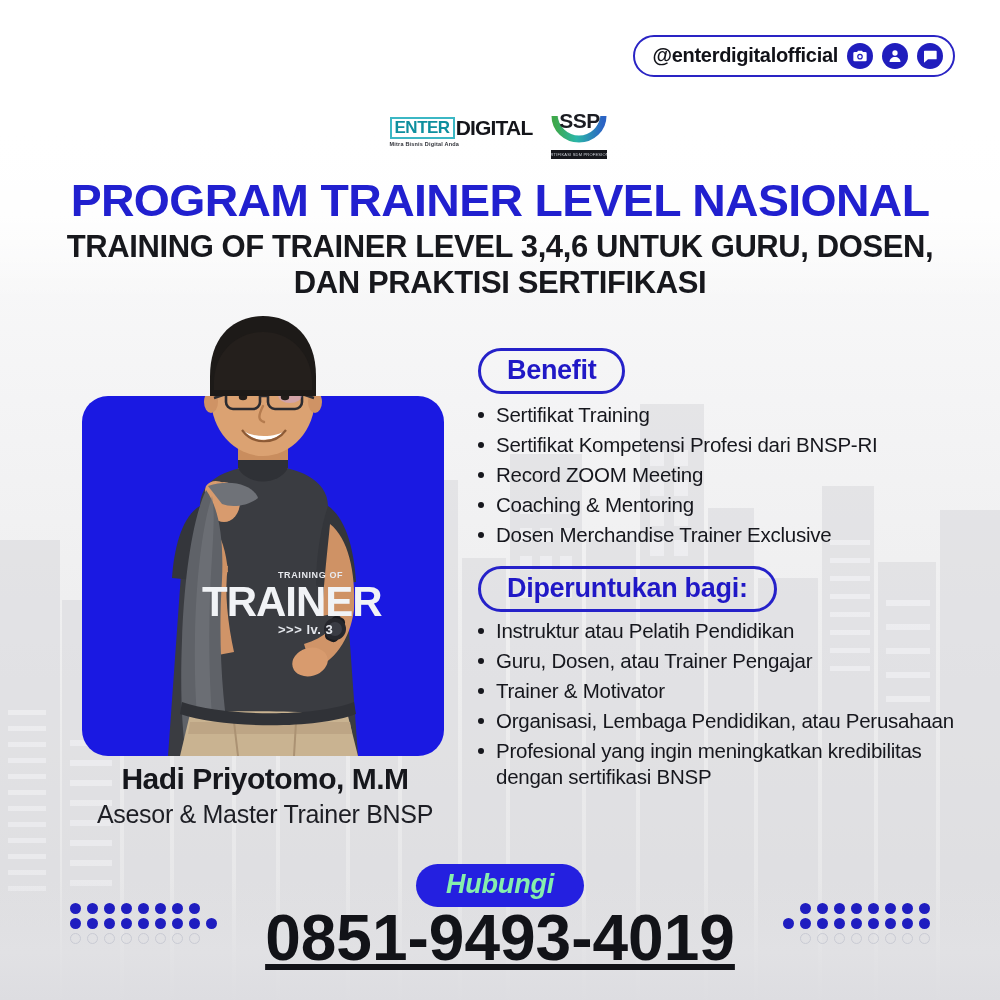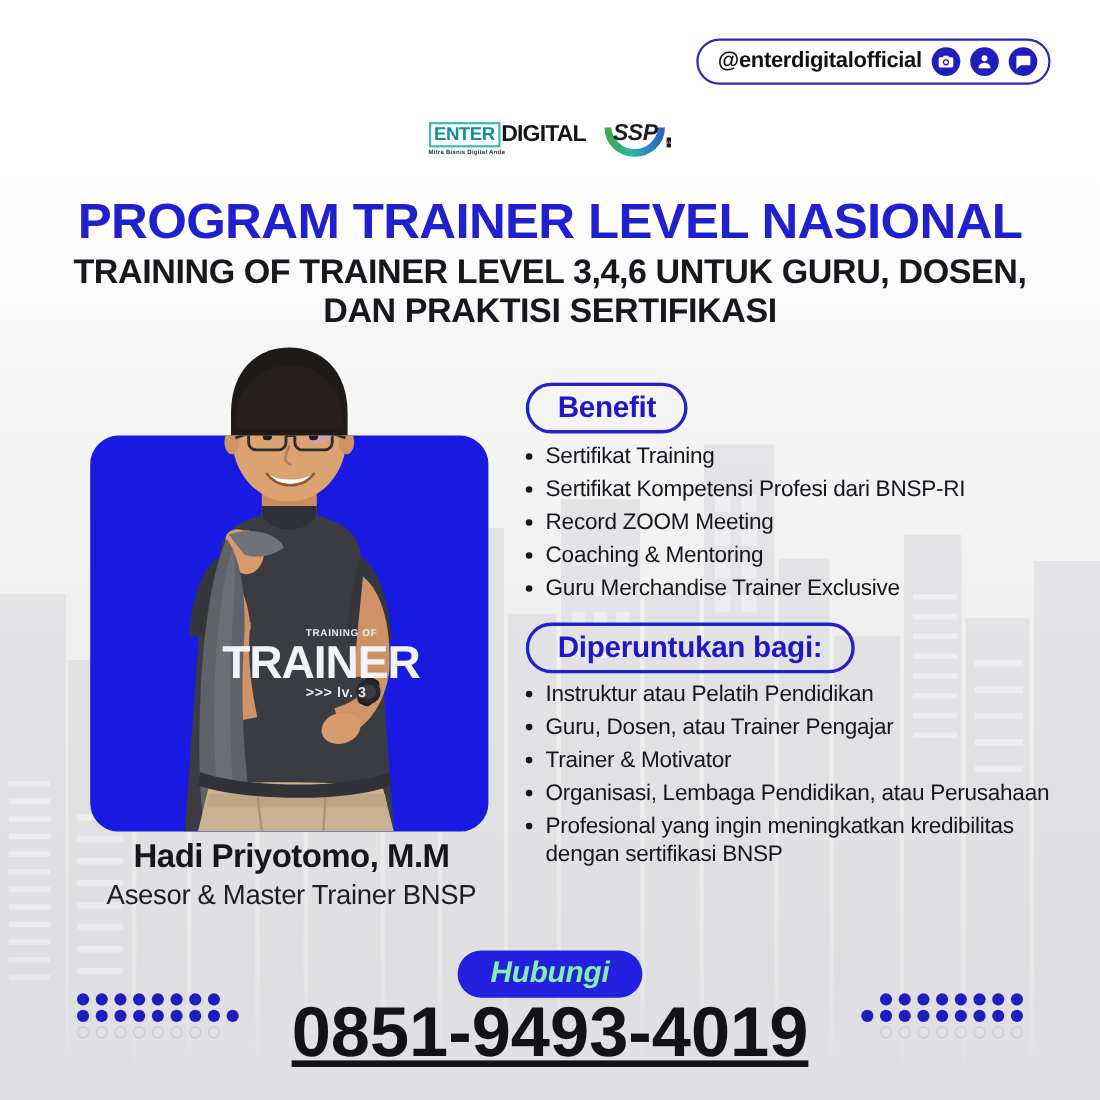--- a/index.html
+++ b/index.html
@@ -122,24 +122,23 @@
   }
   .logo-enter-tag {
     font-size: 5.5px;
     color: #2f3138;
     letter-spacing: 0.2px;
     margin-top: 3px;
     font-weight: bold;
   }
   .logo-ssp {
     display: flex;
-    flex-direction: row;
+    flex-direction: column;
     align-items: center;
     width: 62px;
-    font-style: italic;
   }
   .ssp-mark {
     position: relative;
     width: 58px;
     height: 40px;
   }
   .ssp-text {
     position: absolute;
     top: 1px;
     left: 0;
@@ -590,21 +589,21 @@
   <div class="role">Asesor &amp; Master Trainer BNSP</div>
 
   <div class="sec-benefit">
     <div class="pill-outline">Benefit</div>
   </div>
   <ul class="bullets benefit-list">
     <li>Sertifikat Training</li>
     <li>Sertifikat Kompetensi Profesi dari BNSP-RI</li>
     <li>Record ZOOM Meeting</li>
     <li>Coaching &amp; Mentoring</li>
-    <li>Guru Merchandise Trainer Exclusive</li>
+    <li>Dosen Merchandise Trainer Exclusive</li>
   </ul>
 
   <div class="sec-audience">
     <div class="pill-outline">Diperuntukan bagi:</div>
   </div>
   <ul class="bullets audience-list">
     <li>Instruktur atau Pelatih Pendidikan</li>
     <li>Guru, Dosen, atau Trainer Pengajar</li>
     <li>Trainer &amp; Motivator</li>
     <li>Organisasi, Lembaga Pendidikan, atau Perusahaan</li>

